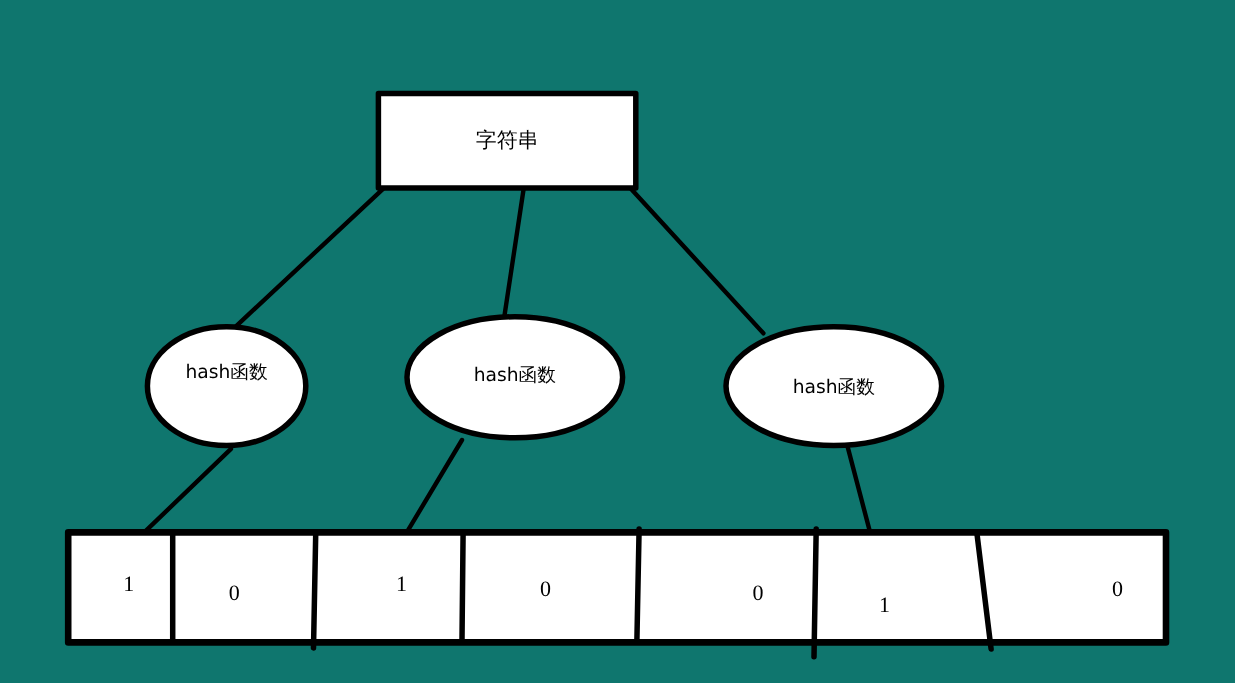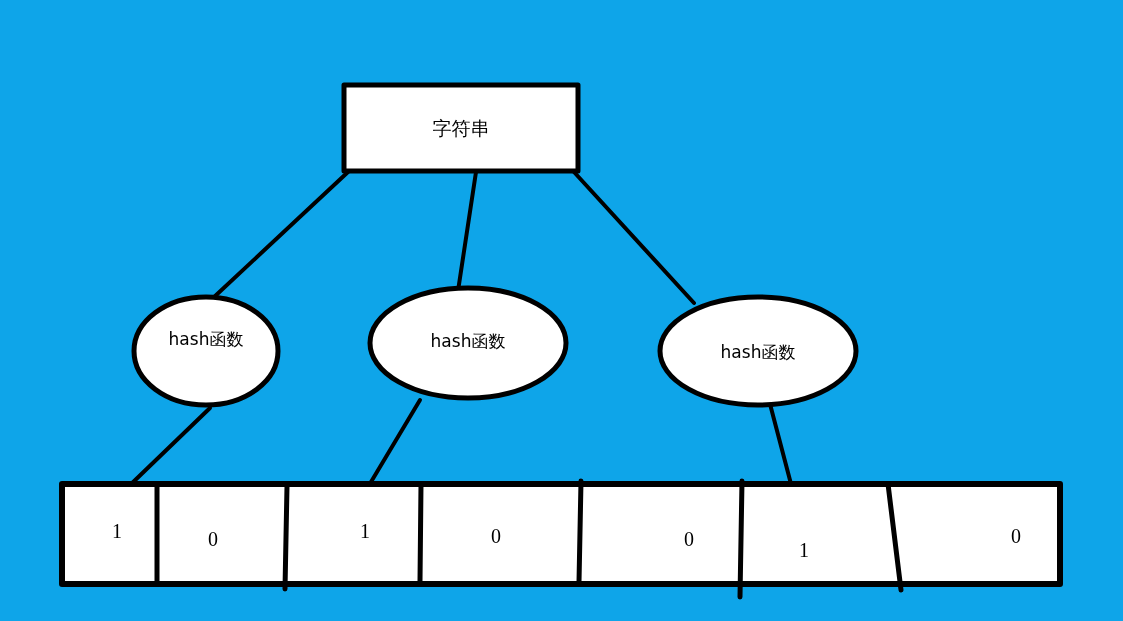--- a/index.html
+++ b/index.html
@@ -7,21 +7,21 @@
     padding: 0;
     background: #ffffff;
   }
   body {
     font-family: "Liberation Serif", "DejaVu Serif", serif;
   }
   #canvas {
     position: relative;
     width: 1123px;
     height: 621px;
-    background: #0ea5e9;
+    background: #0f766e;
     overflow: hidden;
   }
   svg.layer {
     position: absolute;
     left: 0;
     top: 0;
     width: 1123px;
     height: 621px;
   }
   .stroke {

